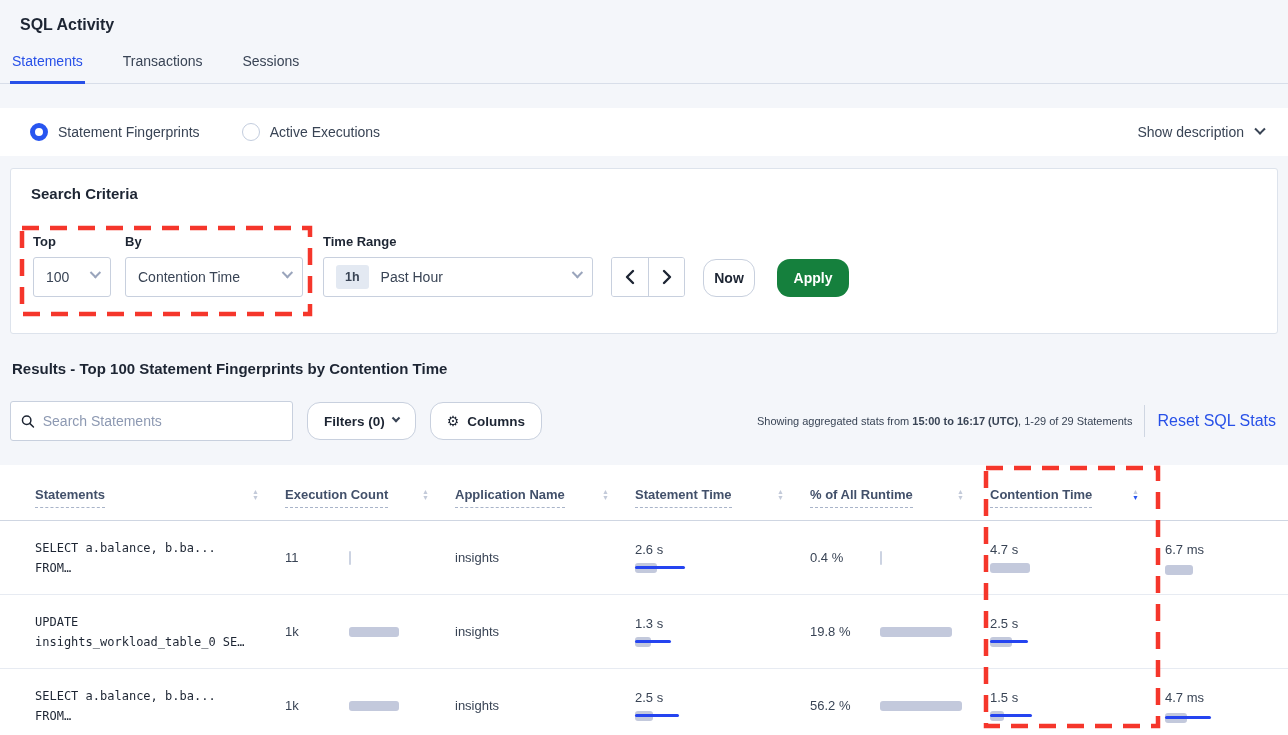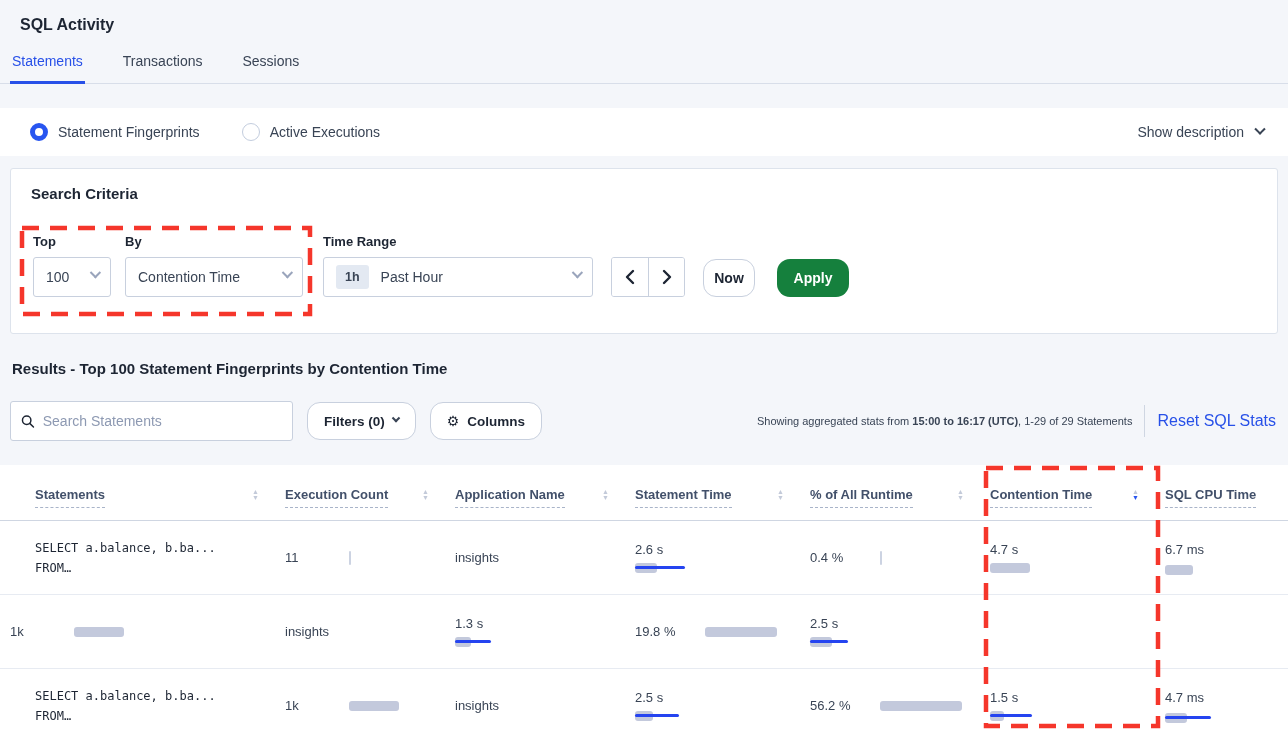--- a/index.html
+++ b/index.html
@@ -214,24 +214,20 @@
           <span class="s-down">▼</span>
         </span>
   </div>
       <div class="th">
     <span class="th-label">Contention Time</span>
     <span class="sort">
           <span class="s-up">▲</span>
           <span class="s-down active">▼</span>
         </span>
   </div>
-      <div class="th">
-    <span class="th-label">SQL CPU Time</span>
-
-  </div>
     </div>
   <div id="tbody">
       <div class="grid trow">
     <div class="cell c-stmt">
       <div>SELECT a.balance, b.ba...</div>
       <div>FROM…</div>
     </div>
     <div class="cell">
       <span class="metric-row">
             <span class="mval" style="min-width:40px;">11</span>
@@ -271,20 +267,24 @@
     <div class="cell">
       <span class="metric-col">
             <span class="mval wrapnum">6.7 ms</span>
             <span class="bargroup" style="width: 28px;">
               <span class="bar-gray" style="width: 28px;"></span>
             </span>
           </span>
     </div>
   </div>
       <div class="grid trow">
+    <div class="cell c-stmt">
+      <div>UPDATE</div>
+      <div>insights_workload_table_0 SE…</div>
+    </div>
     <div class="cell">
       <span class="metric-row">
             <span class="mval" style="min-width:40px;">1k</span>
             <span class="bargroup" style="width: 50px;">
               <span class="bar-gray" style="width: 50px;"></span>
             </span>
           </span>
     </div>
     <div class="cell">
       <span>insights</span>

